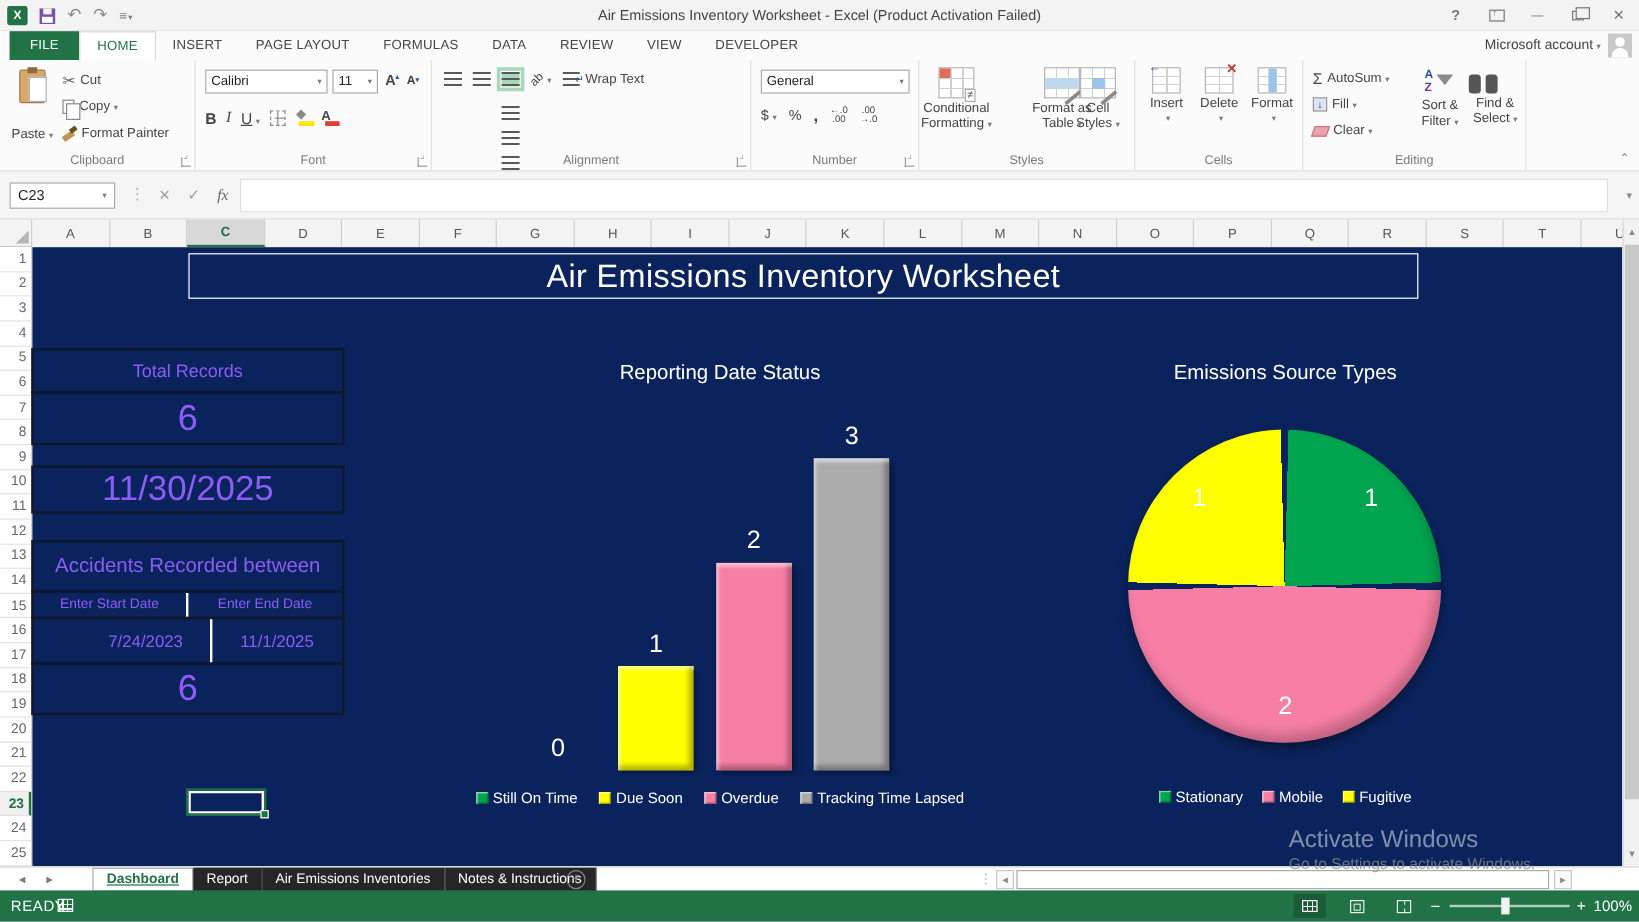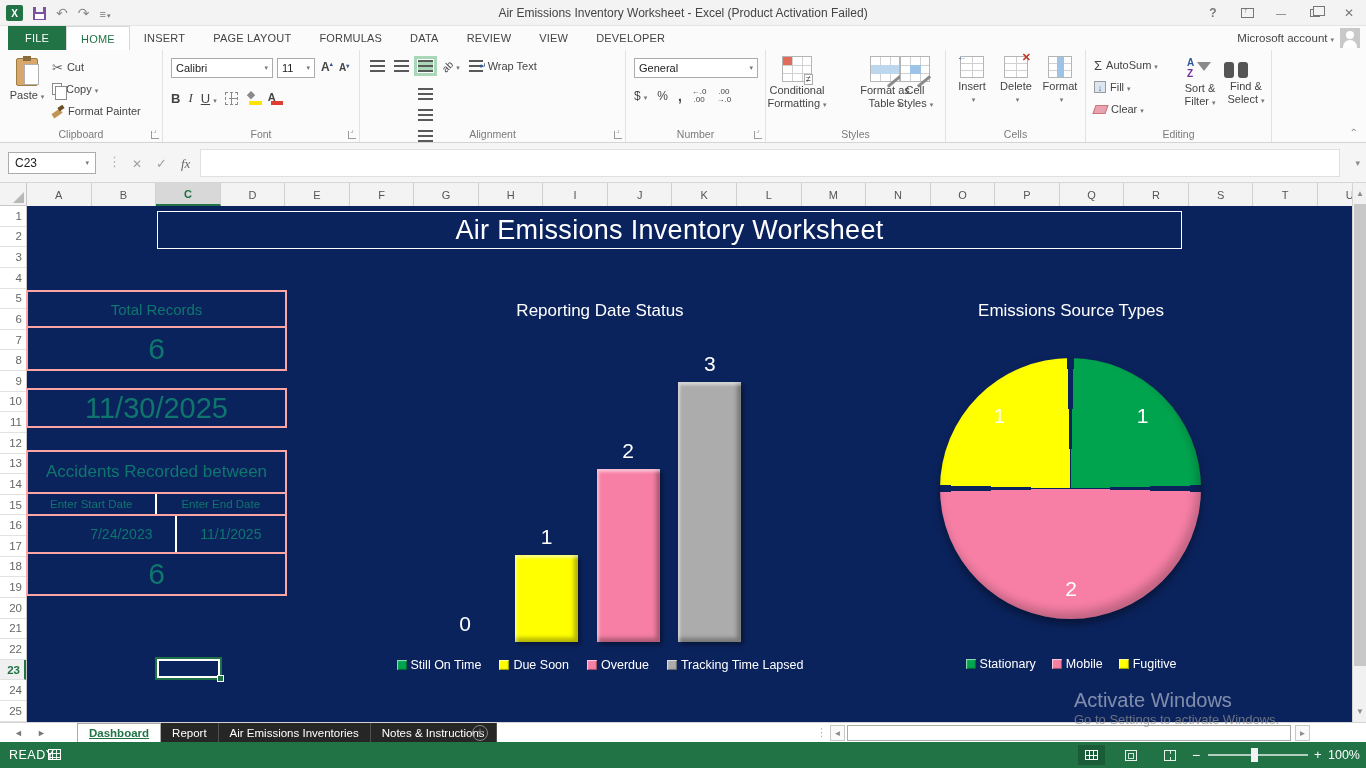--- a/index.html
+++ b/index.html
@@ -49,21 +49,21 @@
   .launcher { position:absolute; right:3px; bottom:3px; width:8px; height:8px; border-left:1px solid #9a9a9a; border-bottom:1px solid #9a9a9a; }
   .launcher::after { content:"⌟"; position:absolute; left:1px; top:-6px; font-size:8px; color:#9a9a9a; }
   .dd::after { content:"▾"; font-size:7px; color:#777; margin-left:3px; }
   .lbl { color:#444; }
 
   #g-clip { left:0; width:163px; }
   #paste-btn { position:absolute; left:6px; top:6px; width:42px; height:72px; display:flex; flex-direction:column; align-items:center; }
   .i-paste { width:22px; height:28px; background:#d8a76c; border:1px solid #a07c43; border-radius:2px; position:relative; margin-top:2px; }
   .i-paste::before { content:""; position:absolute; left:6px; top:-3px; width:8px; height:5px; background:#8a6d3b; }
   .i-paste::after { content:""; position:absolute; left:7px; top:5px; width:13px; height:19px; background:#fff; border:1px solid #b0b0b0; }
-  #paste-btn .lbl { margin-top:3px;text-align:center; }
+  #paste-btn .lbl { margin-top:20px;text-align:center; }
   .clip-col { position:absolute; left:52px; top:6px; }
   .sbtn { display:flex; align-items:center; height:22px; gap:4px; color:#444; }
   .i-cut::before { content:"✂"; color:#666; font-size:13px; }
   .i-copy { width:10px; height:12px; border:1px solid #8a8a8a; background:#fff; position:relative; }
   .i-copy::before { content:""; position:absolute; left:2px; top:2px; width:10px; height:12px; border:1px solid #8a8a8a; background:#fff; }
   .i-fp { width:12px; height:12px; position:relative; }
   .i-fp::before { content:""; position:absolute; left:0; top:6px; width:10px; height:5px; background:#c09553; transform:rotate(-35deg); }
   .i-fp::after { content:""; position:absolute; right:0; top:1px; width:6px; height:4px; background:#6b4e23; transform:rotate(-35deg); }
 
   #g-font { left:163px; width:197px; }
@@ -170,21 +170,21 @@
   #col-headers { position:absolute; left:27px; top:183px; width:1325px; height:23px; display:flex; overflow:hidden; background:#f3f3f3; }
   .col-h { flex:0 0 64.55px; height:23px; border-right:1px solid #d0d0d0; font-size:11px; color:#555; display:flex; align-items:center; justify-content:center; }
   .col-h.sel { background:#d8d8d8; color:#1f6b43; font-weight:bold; border-bottom:2px solid #217346; }
   #row-headers { position:absolute; left:0; top:206px; width:27px; height:516px; background:#fff; border-right:1px solid #c8c8c8; }
   .row-h { height:20.64px; font-size:11.5px; color:#666; display:flex; align-items:center; justify-content:flex-end; padding-right:4px; border-bottom:1px solid #e2e2e2; }
   .row-h.sel { color:#217346; font-weight:bold; background:#f0f0f0; border-right:2px solid #217346; }
 
   
   #grid-canvas { position:absolute; left:27px; top:206px; width:1325px; height:516px; background:#0B235D; }
   #db-title { position:absolute; left:157px; top:211px; width:1025px; height:38px; border:1.5px solid #fff; display:flex; align-items:center; justify-content:center; font-size:27px; color:#fff; letter-spacing:.3px; }
-  .panel-box { position:absolute; left:26px; width:261px; border:2px solid #fca5a5; color:#0f766e; display:flex; align-items:center; justify-content:center; text-align:center; }
+  .panel-box { position:absolute; left:26px; width:261px; border:2px solid #0f172a; color:#8b5cf6; display:flex; align-items:center; justify-content:center; text-align:center; }
   #tr-label { top:290px; height:38px; font-size:15px; }
   #tr-value { top:326px; height:45px; font-size:30px; }
   #rep-date { top:388px; height:40px; font-size:29px; }
   #acc-head { top:450px; height:44px; font-size:17px; }
   #acc-sub { top:492px; height:24px; padding:0; }
   #acc-sub .half { width:50%; height:100%; display:flex; align-items:center; justify-content:center; font-size:11.5px; }
   #acc-sub .half:first-child { border-right:2px solid #fff; }
   #acc-vals { top:514px; height:40px; padding:0; }
   #acc-vals .half { width:50%; height:100%; display:flex; align-items:center; justify-content:center; font-size:14px; }
   #acc-vals .half:first-child { border-right:2px solid #fff;margin-left:40px; }

